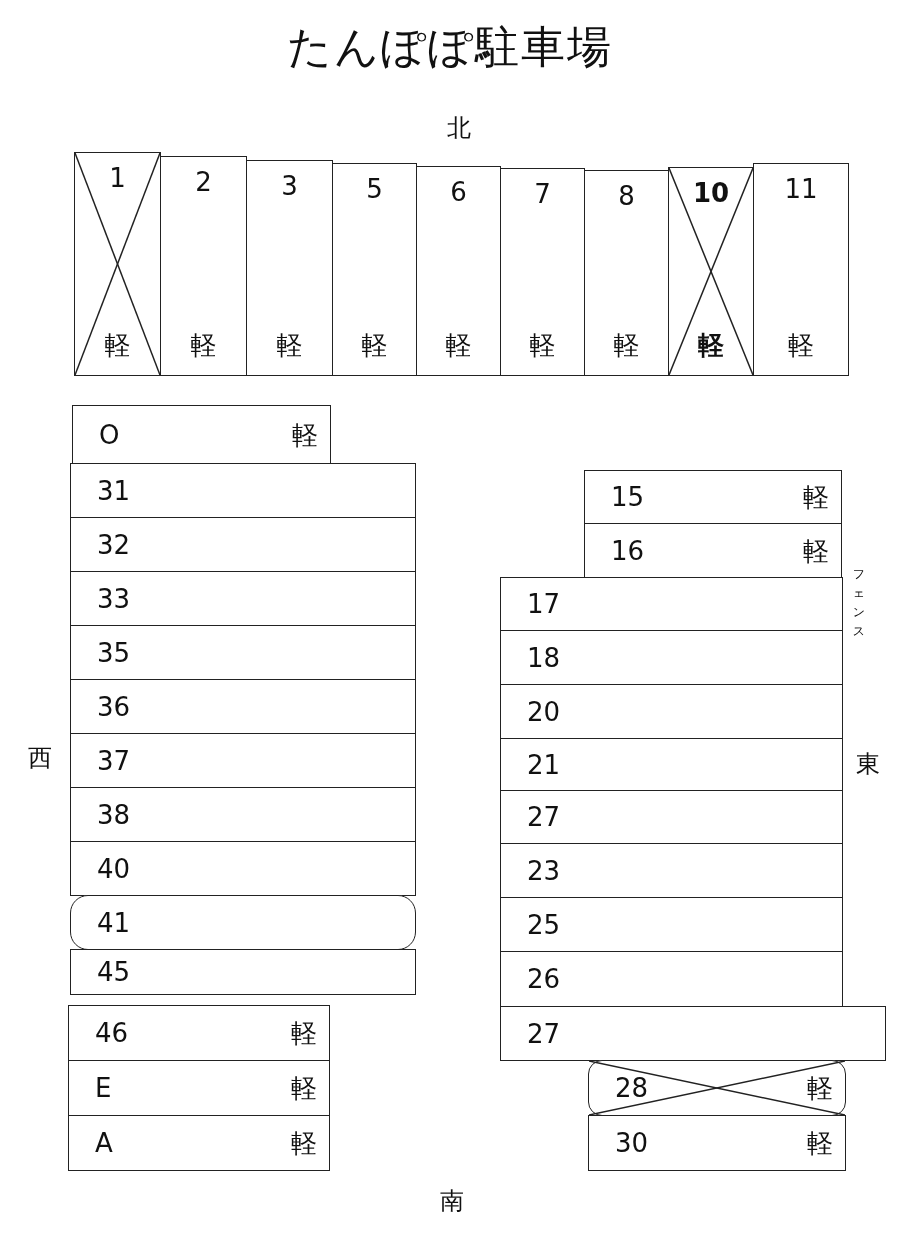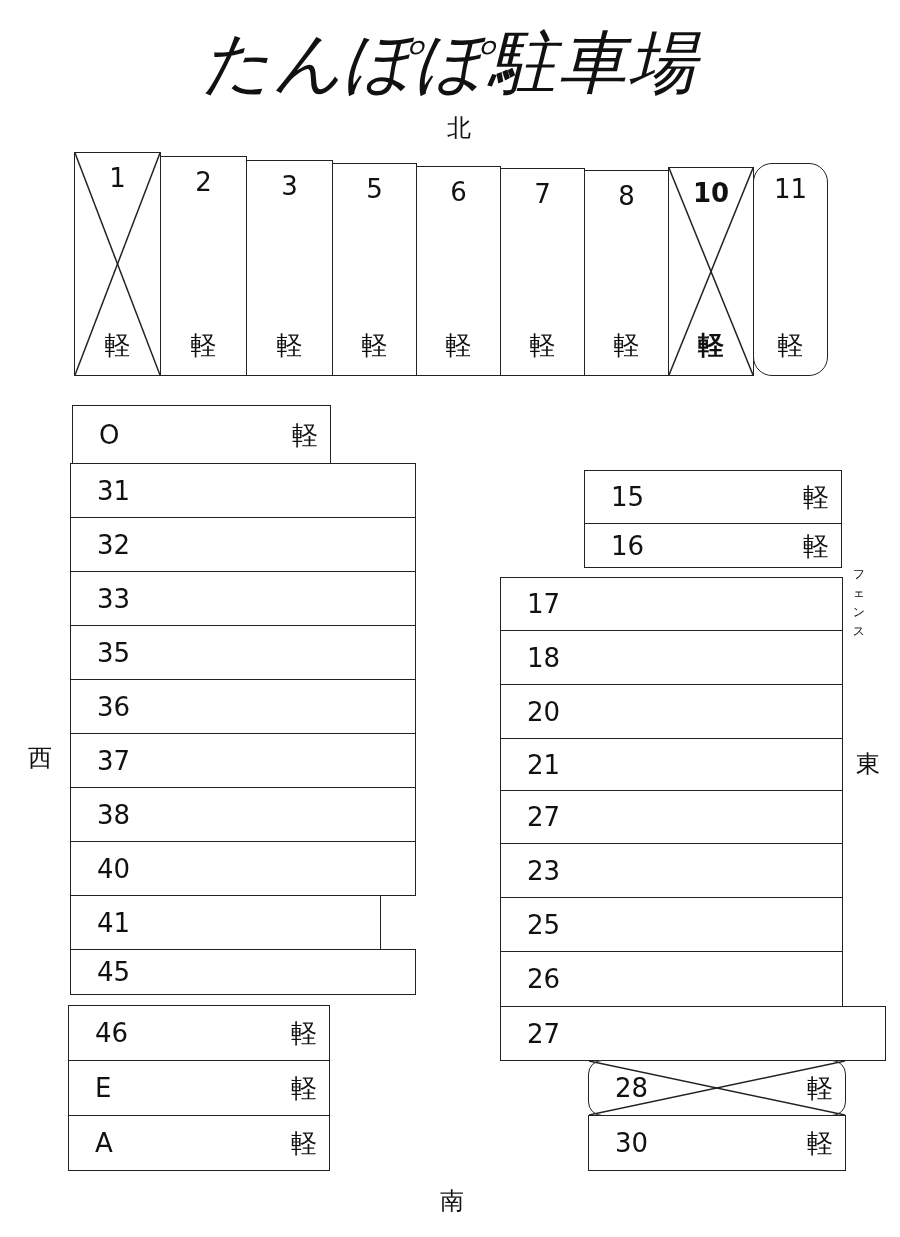--- a/index.html
+++ b/index.html
@@ -1,19 +1,19 @@
 <!DOCTYPE html>
 <html><head>
 <meta charset="utf-8">
 <style>
   html, body { margin:0; padding:0; background:#ffffff; }
   body { width:900px; height:1237px; position:relative; overflow:hidden;
          font-family:"DejaVu Sans", "Liberation Sans", sans-serif; color:#111; }
   .title { position:absolute; left:0; top:18px; width:900px; text-align:center;
-           font-size:68px; letter-spacing:2px;font-style:italic; }
+           font-size:44px; letter-spacing:2px; }
   .dir { position:absolute; font-size:24px; }
   .fence { position:absolute; left:851px; top:565px; font-size:12px; width:16px;
            line-height:19px; text-align:center; }
   .slot { position:absolute; box-sizing:border-box; border:1.5px solid #222; background:#fff; }
   .vslot .num { position:absolute; top:10px; left:0; right:0; text-align:center; font-size:26px; }
   .vslot .kei { position:absolute; bottom:12px; left:0; right:0; text-align:center; font-size:26px; }
   .hslot .num { position:absolute; left:26px; top:50%; transform:translateY(-50%); font-size:26px; }
   .hslot .kei { position:absolute; right:12px; top:50%; transform:translateY(-50%); font-size:26px; }
   .x { position:absolute; left:0; top:0; width:100%; height:100%; pointer-events:none; }
 </style>
@@ -61,21 +61,21 @@
       <span class="kei">軽</span>
     </div>
     <div class="slot vslot" style="left: 668px; top: 167px; width: 86px; height: 209px; font-weight: bold;">
       <svg class="x" viewBox="0 0 100 100" preserveAspectRatio="none">
         <line x1="0" y1="0" x2="100" y2="100" stroke="#222" stroke-width="1.5" vector-effect="non-scaling-stroke"></line>
         <line x1="100" y1="0" x2="0" y2="100" stroke="#222" stroke-width="1.5" vector-effect="non-scaling-stroke"></line>
       </svg>
       <span class="num">10</span>
       <span class="kei">軽</span>
     </div>
-    <div class="slot vslot" style="left: 753px; top: 163px; width: 75px; height: 213px; border-radius: 19px;">
+    <div class="slot vslot" style="left: 753px; top: 163px; width: 96px; height: 213px;">
       <span class="num">11</span>
       <span class="kei">軽</span>
     </div>
   </div>
 
 <div id="west-col">
     <div class="slot hslot" style="left: 72px; top: 405px; width: 259px; height: 59px;">
       <span class="num">O</span>
       <span class="kei">軽</span>
     </div>
@@ -104,21 +104,21 @@
       <span class="kei"></span>
     </div>
     <div class="slot hslot" style="left: 70px; top: 787px; width: 346px; height: 55px;">
       <span class="num">38</span>
       <span class="kei"></span>
     </div>
     <div class="slot hslot" style="left: 70px; top: 841px; width: 346px; height: 55px;">
       <span class="num">40</span>
       <span class="kei"></span>
     </div>
-    <div class="slot hslot" style="left: 70px; top: 895px; width: 311px; height: 55px;">
+    <div class="slot hslot" style="left: 70px; top: 895px; width: 346px; height: 55px; border-radius: 18px;">
       <span class="num">41</span>
       <span class="kei"></span>
     </div>
     <div class="slot hslot" style="left: 70px; top: 949px; width: 346px; height: 46px;">
       <span class="num">45</span>
       <span class="kei"></span>
     </div>
     <div class="slot hslot" style="left: 68px; top: 1005px; width: 262px; height: 56px;">
       <span class="num">46</span>
       <span class="kei">軽</span>
@@ -131,21 +131,21 @@
       <span class="num">A</span>
       <span class="kei">軽</span>
     </div>
   </div>
 
 <div id="east-col">
     <div class="slot hslot" style="left: 584px; top: 470px; width: 258px; height: 54px;">
       <span class="num">15</span>
       <span class="kei">軽</span>
     </div>
-    <div class="slot hslot" style="left: 584px; top: 523px; width: 258px; height: 45px;">
+    <div class="slot hslot" style="left: 584px; top: 523px; width: 258px; height: 55px;">
       <span class="num">16</span>
       <span class="kei">軽</span>
     </div>
     <div class="slot hslot" style="left: 500px; top: 577px; width: 343px; height: 54px;">
       <span class="num">17</span>
       <span class="kei"></span>
     </div>
     <div class="slot hslot" style="left: 500px; top: 630px; width: 343px; height: 55px;">
       <span class="num">18</span>
       <span class="kei"></span>

